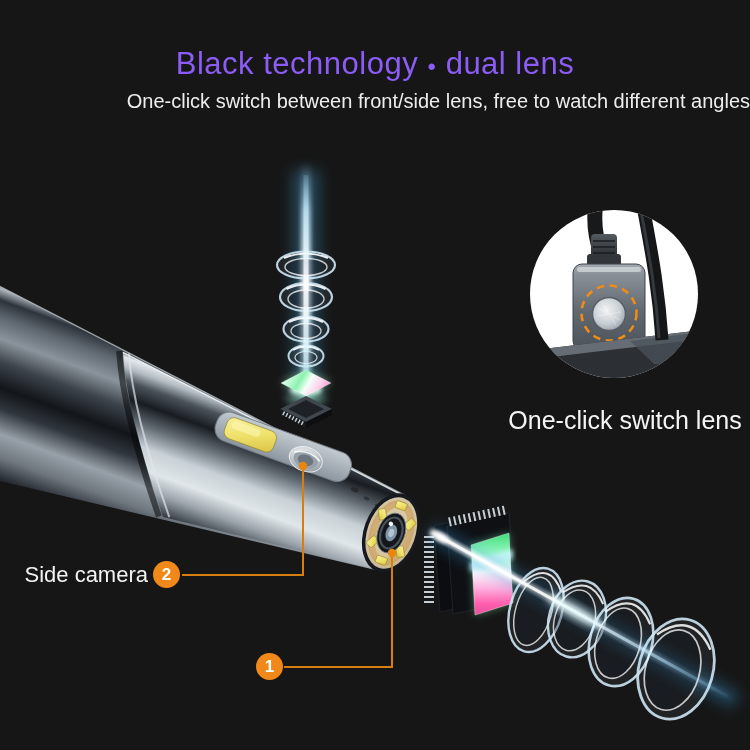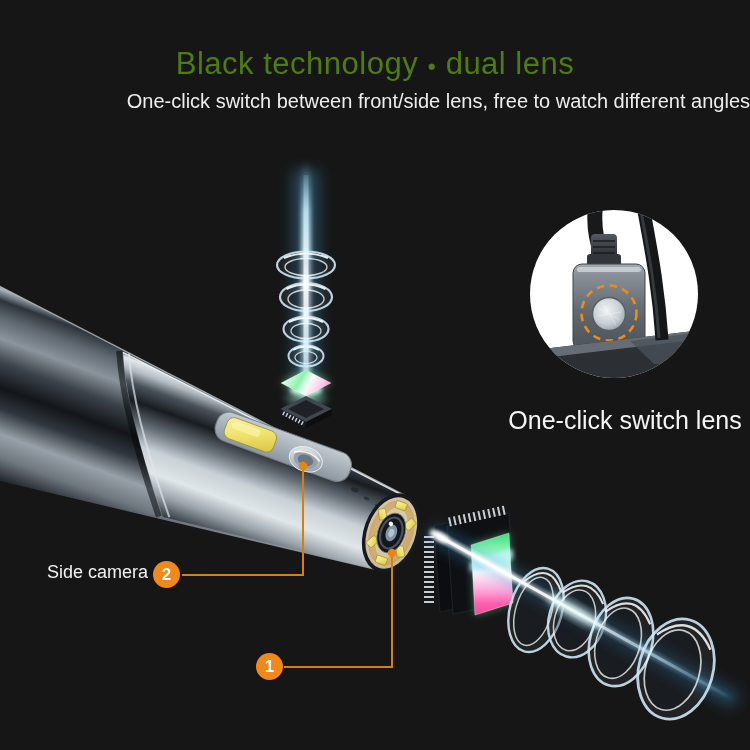--- a/index.html
+++ b/index.html
@@ -1,24 +1,24 @@
 <!DOCTYPE html>
 <html><head>
 <meta charset="utf-8">
 <style>
   html,body{margin:0;padding:0;background:#161616;}
   .stage{position:relative;width:750px;height:750px;background:#161616;overflow:hidden;
          font-family:"Liberation Sans",sans-serif;color:#f5f5f5;}
   .stage svg.scene{position:absolute;left:0;top:0;z-index:1;}
   .txt{position:absolute;z-index:3;}
   .title{left:0;right:0;top:46px;text-align:center;font-size:31px;font-weight:500;
-         color:#4d7c0f;letter-spacing:.5px;}
+         color:#8b5cf6;letter-spacing:.5px;}
   .title .bullet{font-size:.48em;vertical-align:3px;margin:0 9px;}
   .subtitle{left:0;right:0;top:90px;text-align:right;font-size:20px;color:#ededed;}
-  .label{font-size:18px;color:#f2f2f2;text-align:right;}
+  .label{font-size:22px;color:#f2f2f2;text-align:right;}
   .label-side{left:0;width:148px;top:562px;}
   .label-front{left:0;width:250px;top:654px;}
   .badge{position:absolute;z-index:3;width:27px;height:27px;border-radius:50%;
          background:#f0891a;color:#fff;font-size:17px;font-weight:bold;
          display:flex;align-items:center;justify-content:center;}
   .badge-2{left:153px;top:561px;}
   .badge-1{left:256px;top:653px;}
   .inset{position:absolute;z-index:2;left:530px;top:210px;width:168px;height:168px;
          border-radius:50%;background:#ffffff;overflow:hidden;}
   .caption{left:505px;top:406px;width:240px;text-align:center;font-size:25px;color:#f5f5f5;}

